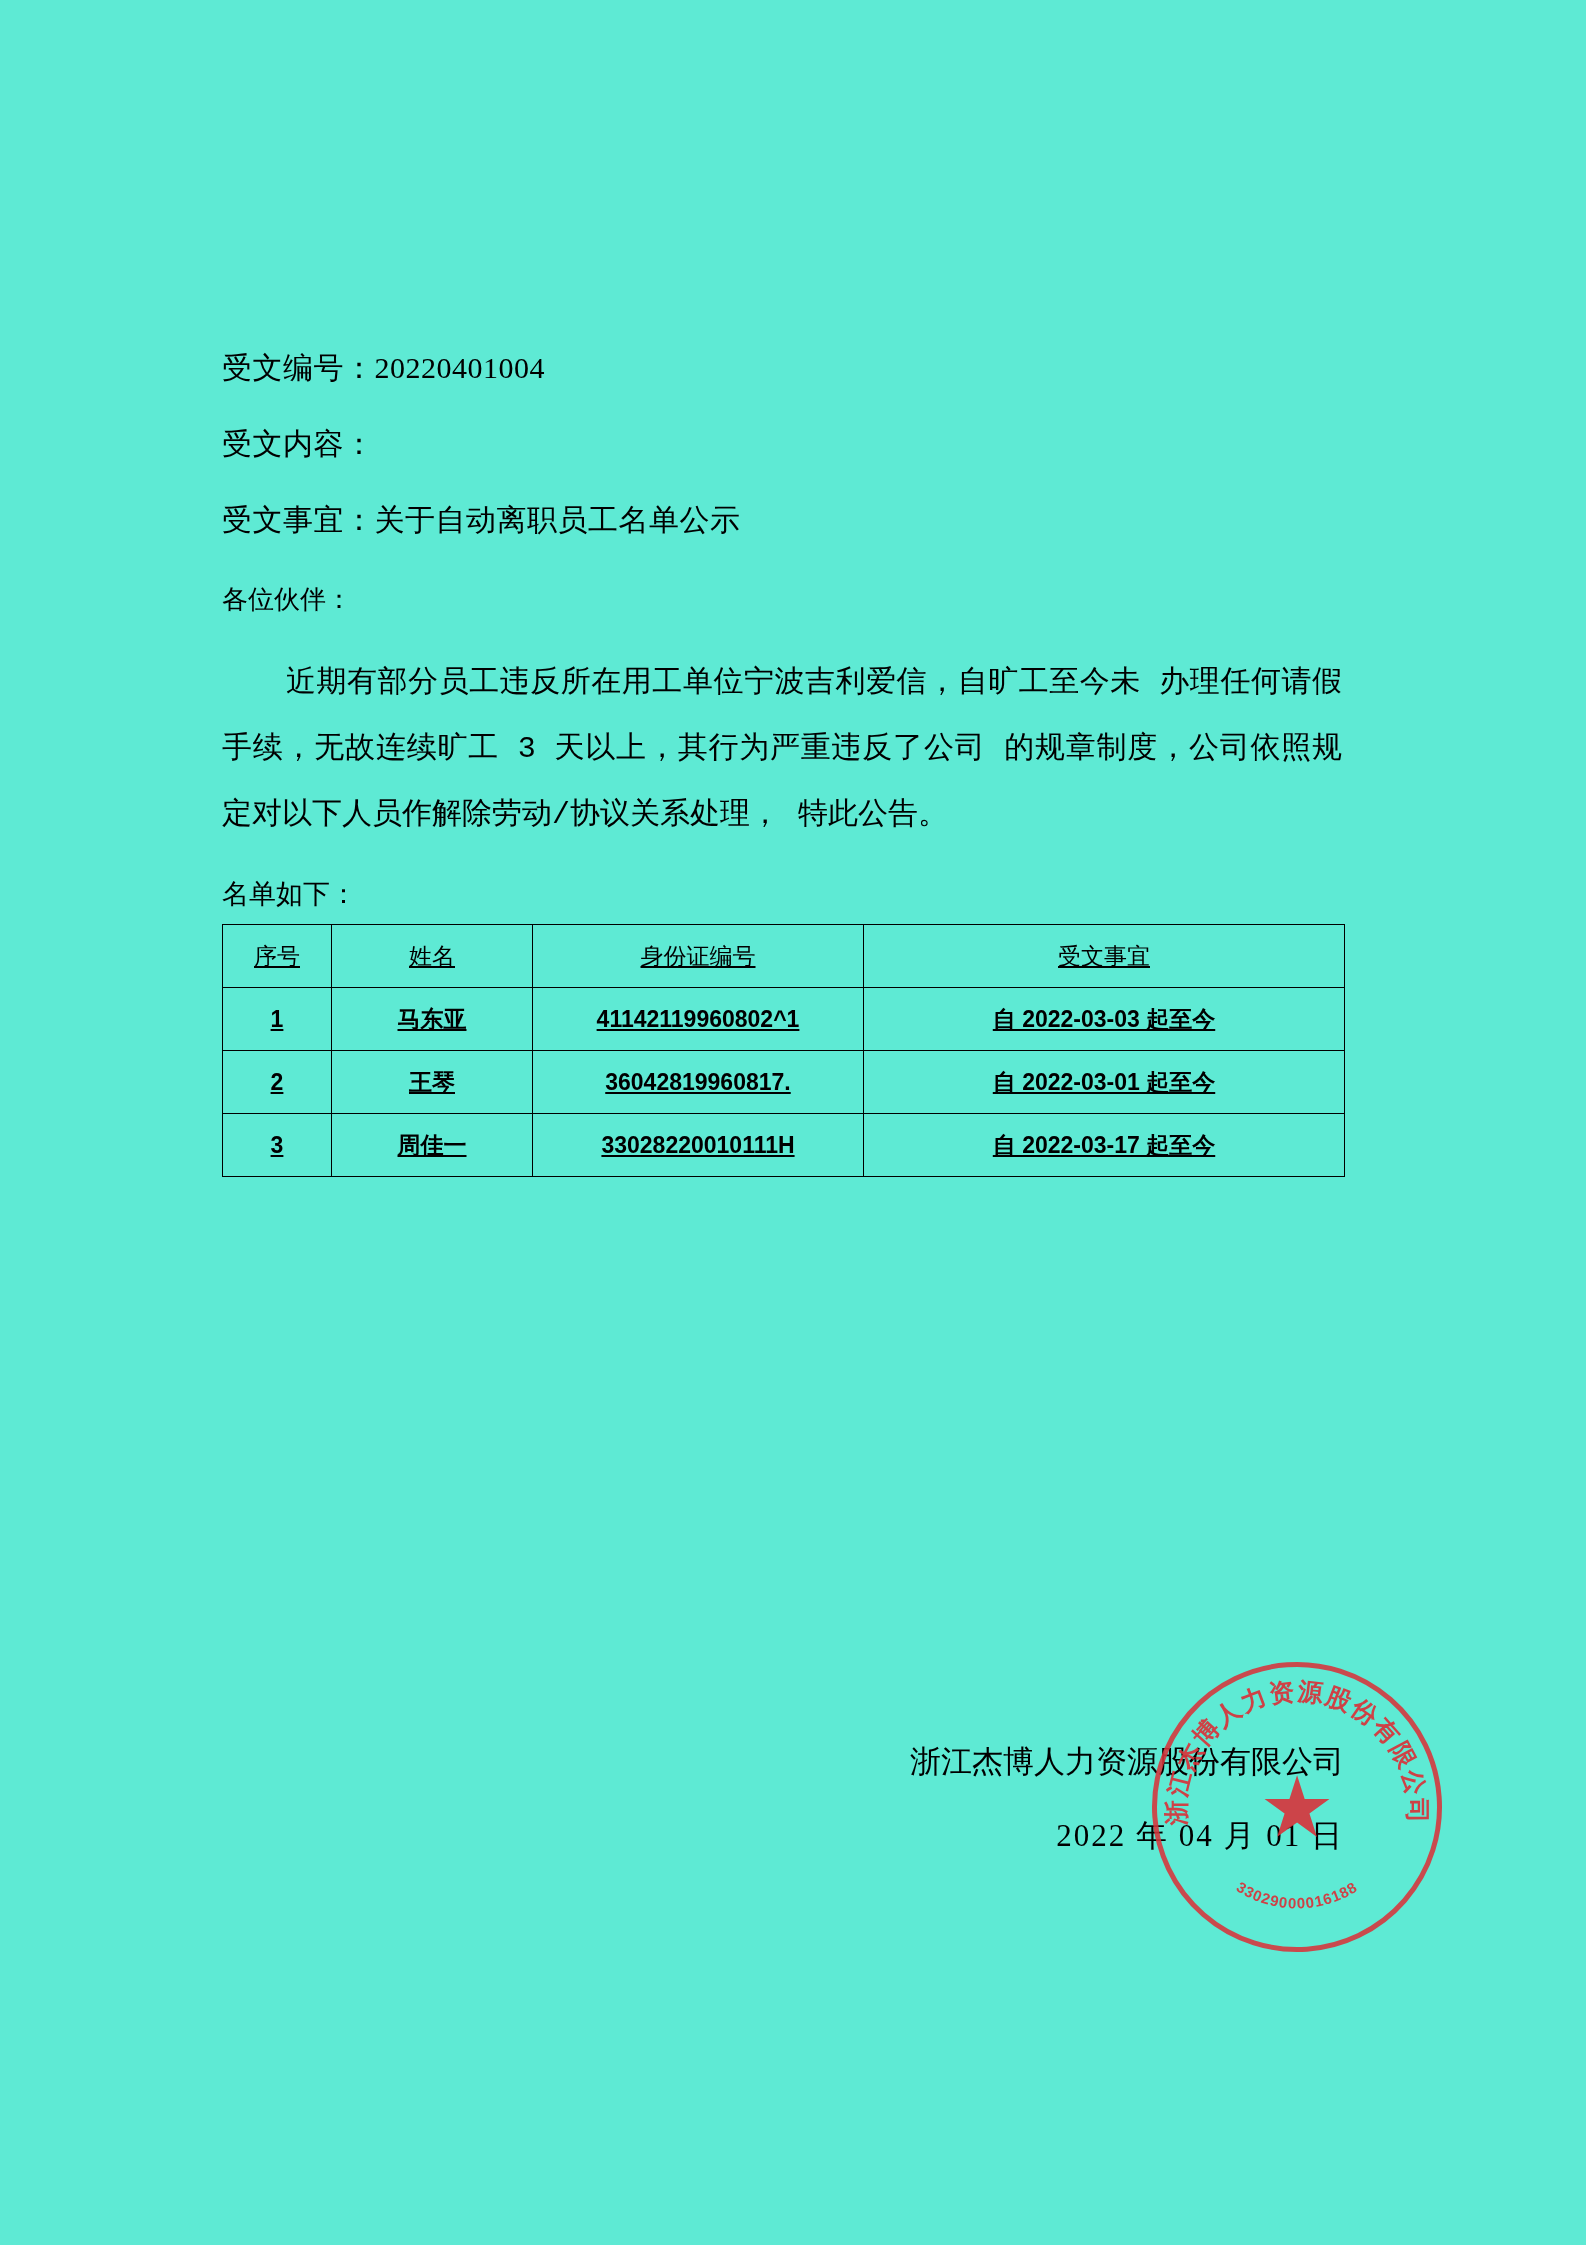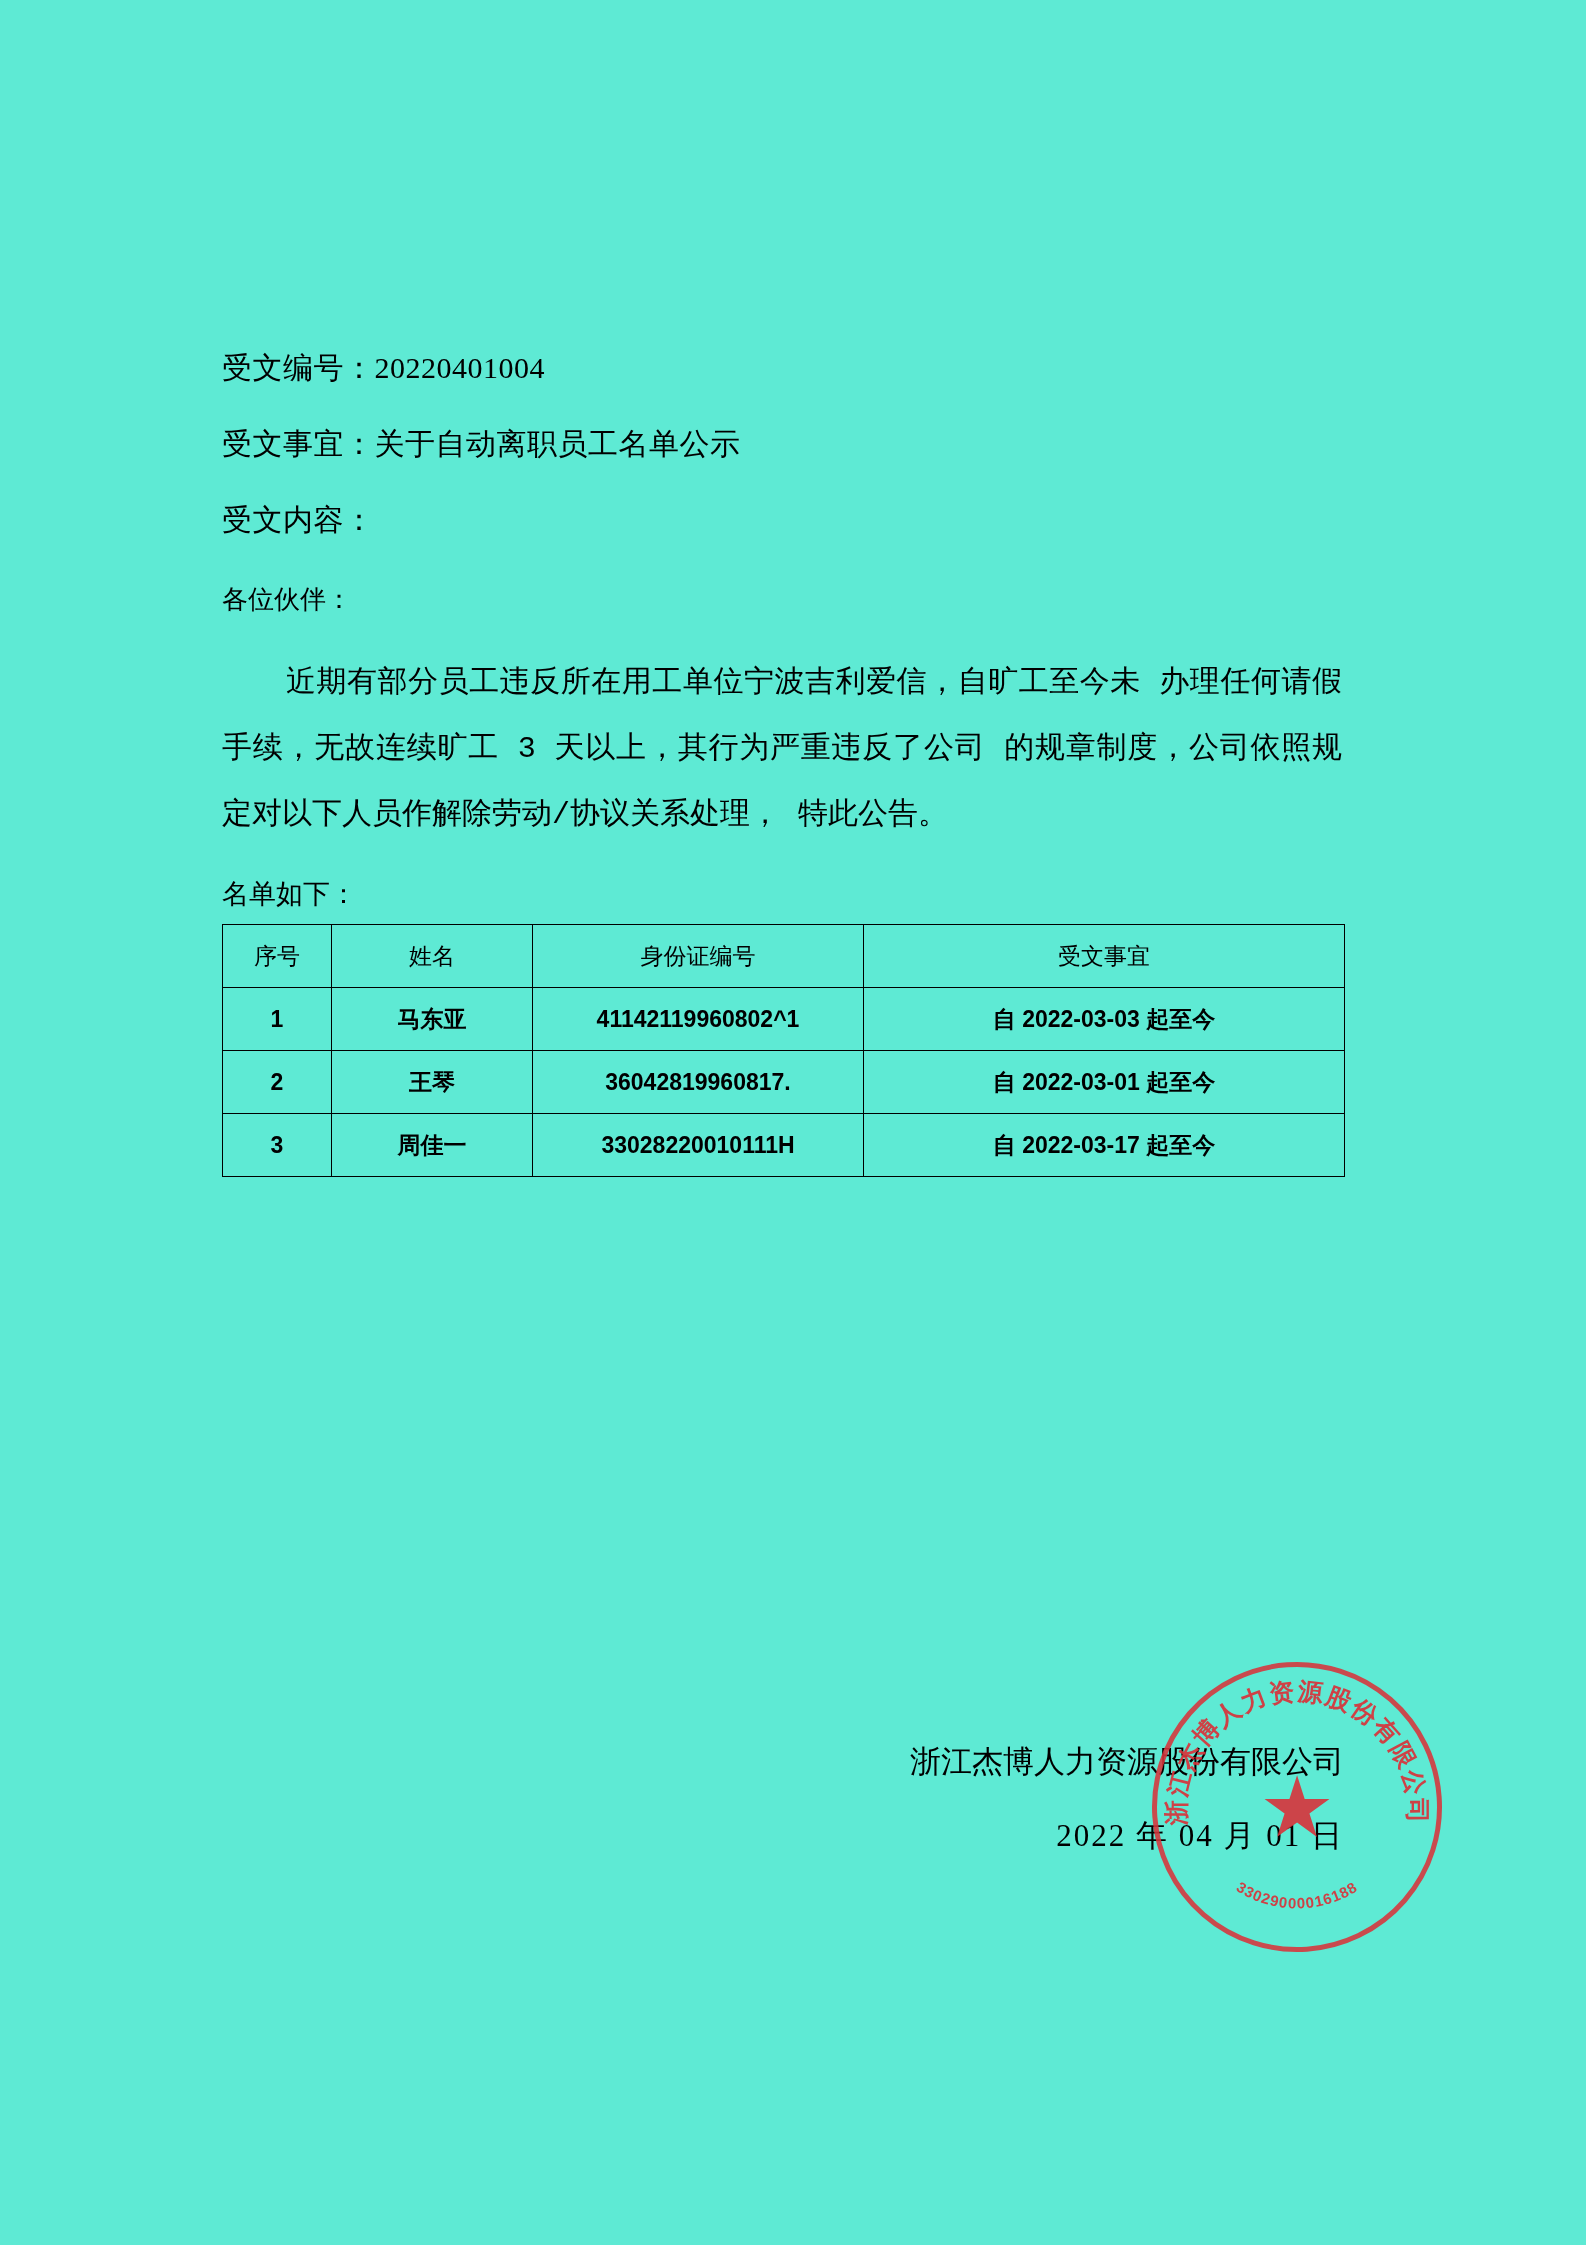--- a/index.html
+++ b/index.html
@@ -61,20 +61,21 @@
     font-family: "Liberation Sans", sans-serif;
     margin-top: 28px;
     margin-bottom: 12px;
   }
 
   table.namelist {
     border-collapse: collapse;
     width: 1118px;
     table-layout: fixed;
     font-family: "Liberation Sans", sans-serif;
+    text-decoration: underline;
   }
   table.namelist td, table.namelist th {
     border: 1px solid #000;
     height: 62px;
     text-align: center;
     vertical-align: middle;
     font-size: 23px;
     font-weight: bold;
     padding: 0;
   }
@@ -153,22 +154,22 @@
     letter-spacing: 1px;
   }
 </style>
 </head>
 <body>
 
 <div class="page">
   <div class="content">
 
     <div class="meta-line">受文编号：20220401004</div>
+    <div class="meta-line">受文内容：</div>
     <div class="meta-line">受文事宜：关于自动离职员工名单公示</div>
-    <div class="meta-line">受文内容：</div>
 
     <div class="salutation">各位伙伴：</div>
 
     <div class="body-para">近期有部分员工违反所在用工单位宁波吉利爱信，自旷工至今未 办理任何请假手续，无故连续旷工 3 天以上，其行为严重违反了公司 的规章制度，公司依照规定对以下人员作解除劳动/协议关系处理， 特此公告。</div>
 
     <div class="list-label">名单如下：</div>
 
     <table class="namelist">
       <thead>
         <tr>

